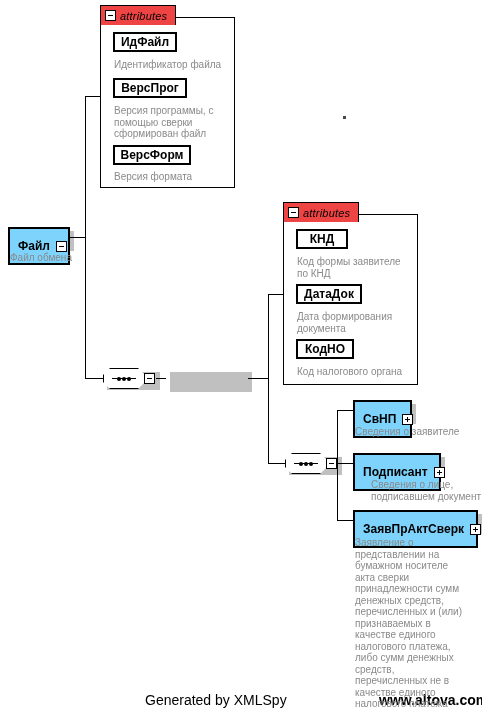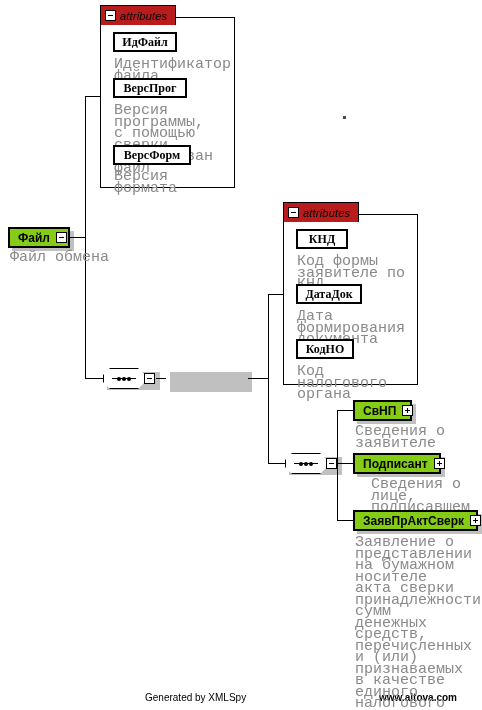--- a/index.html
+++ b/index.html
@@ -28,21 +28,21 @@
   .line-h { height: 1px; }
   .line-v { width: 1px; }
   .attr-tab {
     position: absolute;
     left: 0;
     top: 0;
     height: 20px;
     box-sizing: border-box;
     border: 1px solid #000;
     border-bottom: none;
-    background: #b91c1c;
+    background: #ef4444;
     display: flex;
     align-items: center;
     padding: 0 6px 0 4px;
     z-index: 3;
   }
   .attr-tab .lbl {
     font-style: italic;
     font-size: 11px;
     color: #000;
     margin-left: 4px;
@@ -91,22 +91,22 @@
     width: 1px;
     height: 5px;
     background: #000;
   }
 
   
   .node {
     position: absolute;
     box-sizing: border-box;
     border: 1px solid #000;
-    background: #84cc16;
-    height: 21px;
+    background: #7dd3fc;
+    height: 38px;
     display: flex;
     align-items: center;
     z-index: 4;
   }
   .node .nm {
     font-weight: bold;
     font-size: 12px;
     color: #000;
     white-space: nowrap;
     padding: 0 6px 0 8px;
@@ -138,31 +138,29 @@
     align-items: center;
     justify-content: center;
     z-index: 4;
   }
   .attrnode span {
     font-weight: bold;
     font-size: 12px;
     color: #000;
     white-space: nowrap;
     padding: 4px 7px;
-    font-family: Liberation Serif, serif;
   }
 
   
   .desc {
     position: absolute;
-    font-size: 15px;
+    font-size: 10px;
     line-height: 11.5px;
     color: #8a8a8a;
     z-index: 4;
-    font-family: Liberation Mono, monospace;
   }
 
   
   .seq {
     position: absolute;
     z-index: 4;
     display: flex;
     align-items: center;
   }
   .oct {
@@ -192,21 +190,21 @@
     background: #000;
     border-radius: 50%;
   }
   .oct .bar i:nth-child(1) { left: 5px; }
   .oct .bar i:nth-child(2) { left: 10px; }
   .oct .bar i:nth-child(3) { left: 15px; }
 
   
   .footer-left, .footer-right {
     position: absolute;
-    font-size: 10px;
+    font-size: 14px;
     color: #000;
   }
   .footer-right { font-weight: bold; }
 
   .dot-artifact {
     position: absolute;
     width: 3px;
     height: 3px;
     background: #4a4a4a;
   }

